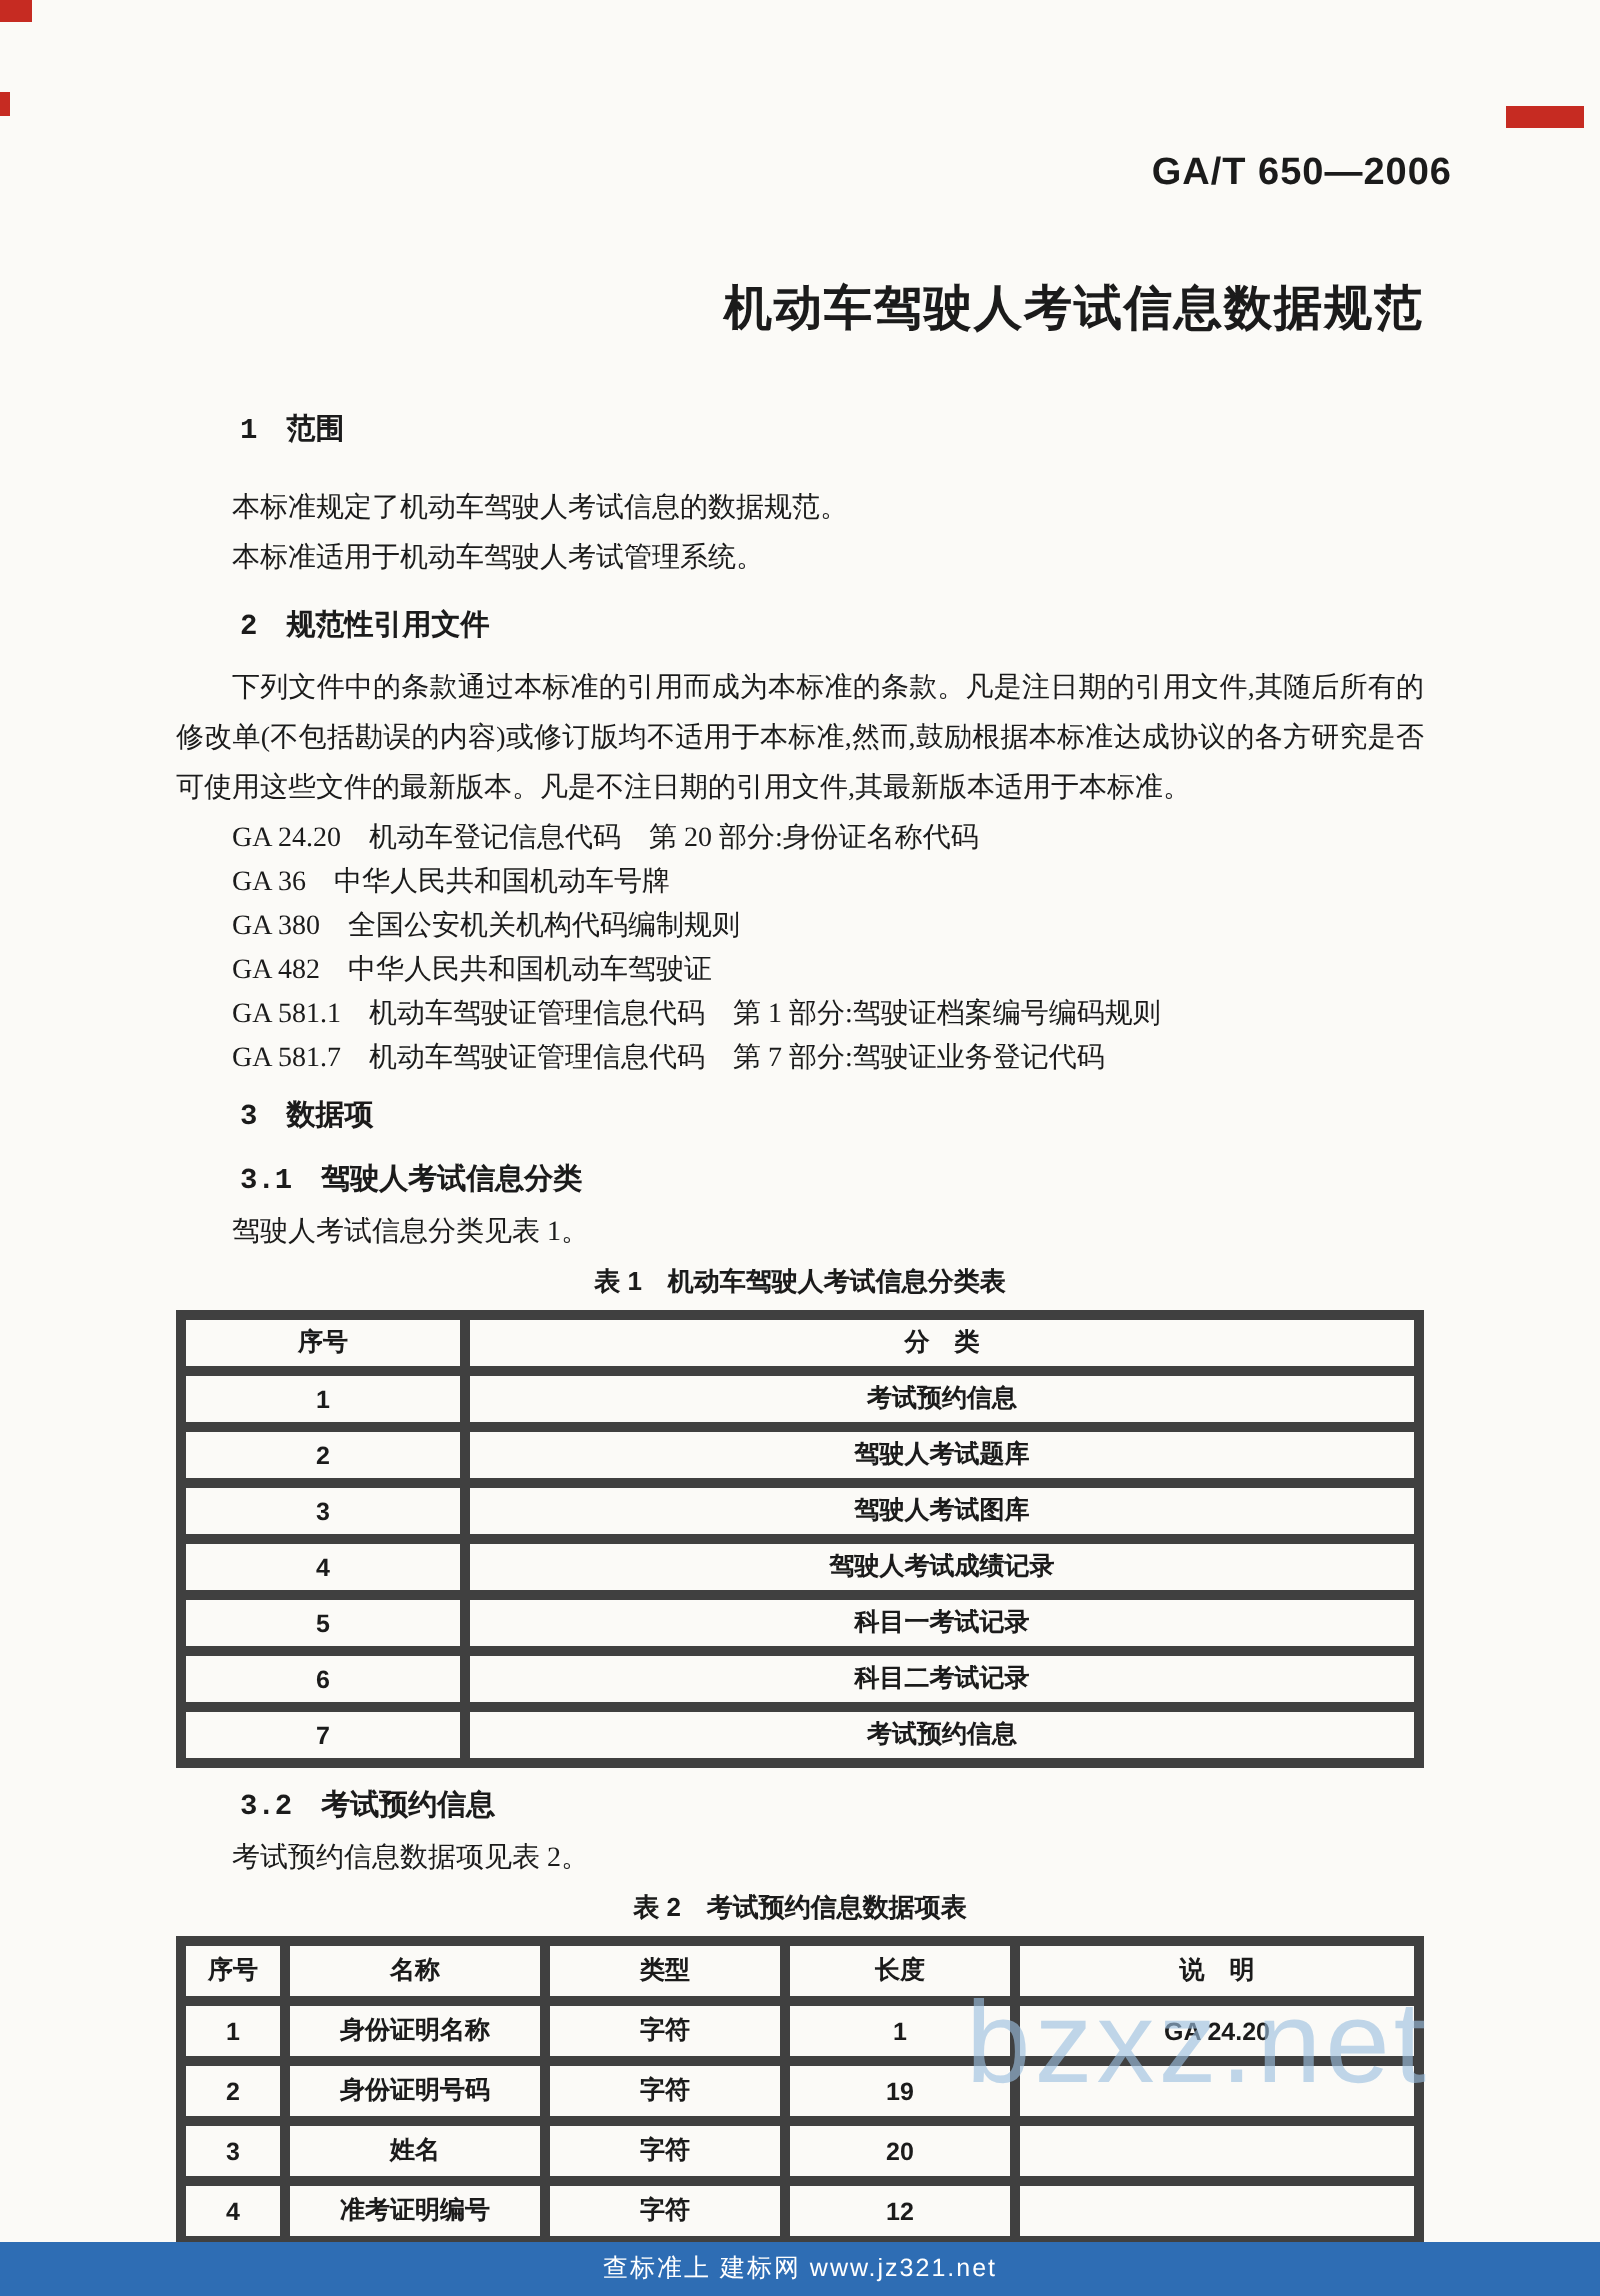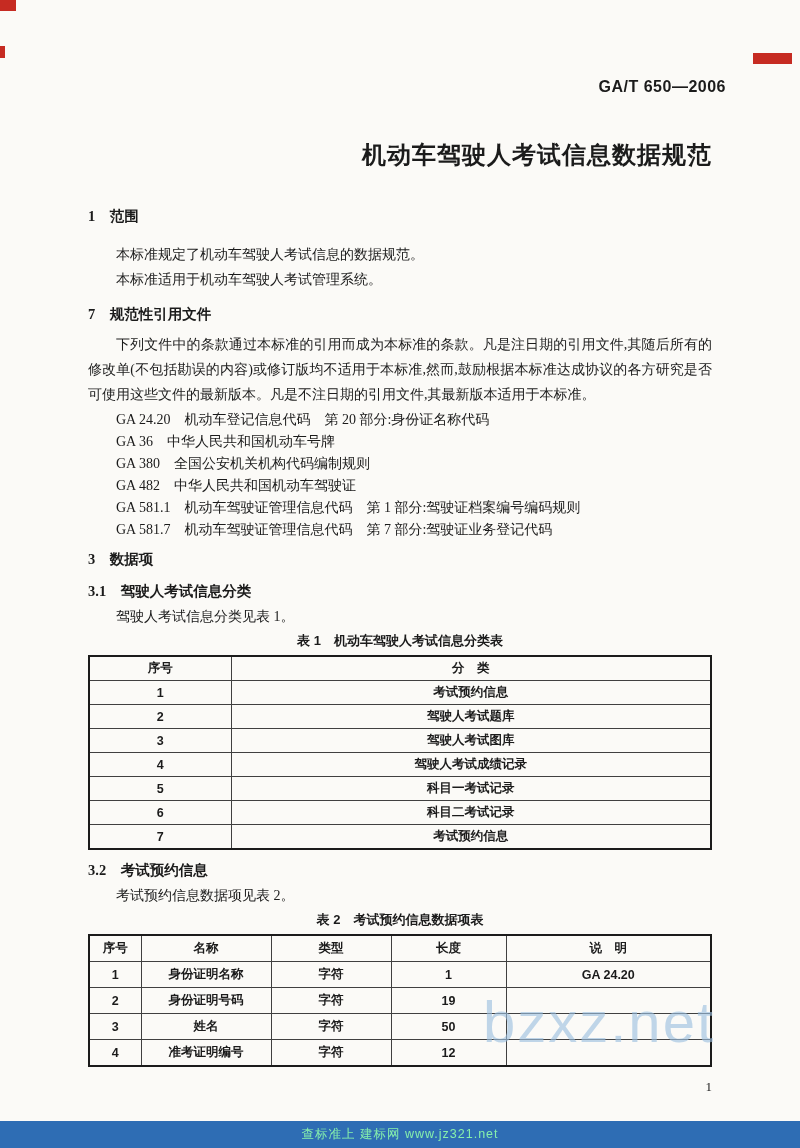--- a/index.html
+++ b/index.html
@@ -17,33 +17,33 @@
   
   .mark { position:absolute; background:var(--mark-red, #c62b22); }
   .mark-tl  { left:0; top:0; width:16px; height:11px; }
   .mark-tl2 { left:0; top:46px; width:5px; height:12px; }
   .mark-tr  { right:8px; top:53px; width:39px; height:11px; }
 
   .doc-number {
     margin-top:78px; margin-right:-14px;
     text-align:right;
     font-family:"Liberation Sans", sans-serif;
-    font-weight:bold; font-size:16px; letter-spacing:.5px;
+    font-weight:bold; font-size:19px; letter-spacing:.5px;
     line-height:18px;
   }
   .title {
     margin-top:44px;
     text-align:right;
     font-family:"Liberation Sans", sans-serif;
     font-weight:bold; font-size:24px; letter-spacing:1px;
     line-height:30px;
   }
   .hd {
-    font-family:Liberation Serif, serif;
-    font-weight:bold; font-size:14.5px; line-height:20px;
+    font-family:Liberation Mono, monospace;
+    font-weight:bold; font-size:14.5px; line-height:20px;margin-left:32px;
   }
   .h1s { margin-top:36px; }
   .h2s { margin-top:12px; }
   .h3s { margin-top:8px; }
   .h31 { margin-top:12px; }
   .h32 { margin-top:10px; }
 
   .para {
     margin:0; font-size:14px; line-height:25px; text-indent:2em;
   }
@@ -62,21 +62,21 @@
 
   table.tbl {
     margin-top:4px;
     width:100%; border-collapse:collapse;
     border:2px solid #1b1b1b;
     font-family:"Liberation Sans", sans-serif;
     font-weight:bold; font-size:12.5px;
     table-layout:fixed;
   }
   table.tbl th, table.tbl td {
-    border:1px solid #404040;
+    border:5px solid #404040;
     height:23px; padding:0 4px;
     text-align:center;
     overflow:hidden; white-space:nowrap;
   }
   table.t2 th, table.t2 td { height:25px; }
   td.al  { text-align:left; padding-left:12px; }
   td.num { text-align:left; padding-left:40px; }
   td.rem { text-align:left; padding-left:10px; }
 
   .page-number { margin-top:12px; text-align:right; font-size:13px; line-height:16px; }
@@ -89,21 +89,21 @@
     opacity:.62;
     pointer-events:none;
     z-index:5;
   }
   .footer-bar {
     position:absolute; left:0; right:0; bottom:0; height:27px;
     background:var(--footer-blue, #2e6db4);
     display:flex; align-items:center; justify-content:center;
   }
   .footer-text {
-    color:#86efac; font-family:"Liberation Sans", sans-serif;
+    color:#ffffff; font-family:"Liberation Sans", sans-serif;
     font-size:12.5px; letter-spacing:1px;text-align:right;
   }
 </style>
 </head>
 <body>
 
 <div class="page">
 
   <div class="mark mark-tl"></div>
   <div class="mark mark-tl2"></div>
@@ -112,21 +112,21 @@
   <div class="content">
 
     <div class="doc-number">GA/T 650—2006</div>
 
     <div class="title">机动车驾驶人考试信息数据规范</div>
 
     <div class="hd h1s">1　范围</div>
     <p class="para p-first">本标准规定了机动车驾驶人考试信息的数据规范。</p>
     <p class="para">本标准适用于机动车驾驶人考试管理系统。</p>
 
-    <div class="hd h2s">7　规范性引用文件</div>
+    <div class="hd h2s">2　规范性引用文件</div>
     <p class="para s2-body">下列文件中的条款通过本标准的引用而成为本标准的条款。凡是注日期的引用文件,其随后所有的修改单(不包括勘误的内容)或修订版均不适用于本标准,然而,鼓励根据本标准达成协议的各方研究是否可使用这些文件的最新版本。凡是不注日期的引用文件,其最新版本适用于本标准。</p>
 
     <div class="refs">
       <div class="ref-item">GA 24.20　机动车登记信息代码　第 20 部分:身份证名称代码</div>
       <div class="ref-item">GA 36　中华人民共和国机动车号牌</div>
       <div class="ref-item">GA 380　全国公安机关机构代码编制规则</div>
       <div class="ref-item">GA 482　中华人民共和国机动车驾驶证</div>
       <div class="ref-item">GA 581.1　机动车驾驶证管理信息代码　第 1 部分:驾驶证档案编号编码规则</div>
       <div class="ref-item">GA 581.7　机动车驾驶证管理信息代码　第 7 部分:驾驶证业务登记代码</div>
     </div>
@@ -215,21 +215,21 @@
           <td>2</td>
           <td class="al">身份证明号码</td>
           <td>字符</td>
           <td class="num">19</td>
           <td class="rem"></td>
         </tr>
         <tr>
           <td>3</td>
           <td class="al">姓名</td>
           <td>字符</td>
-          <td class="num">50</td>
+          <td class="num">20</td>
           <td class="rem"></td>
         </tr>
         <tr>
           <td>4</td>
           <td class="al">准考证明编号</td>
           <td>字符</td>
           <td class="num">12</td>
           <td class="rem"></td>
         </tr>
       </tbody>

